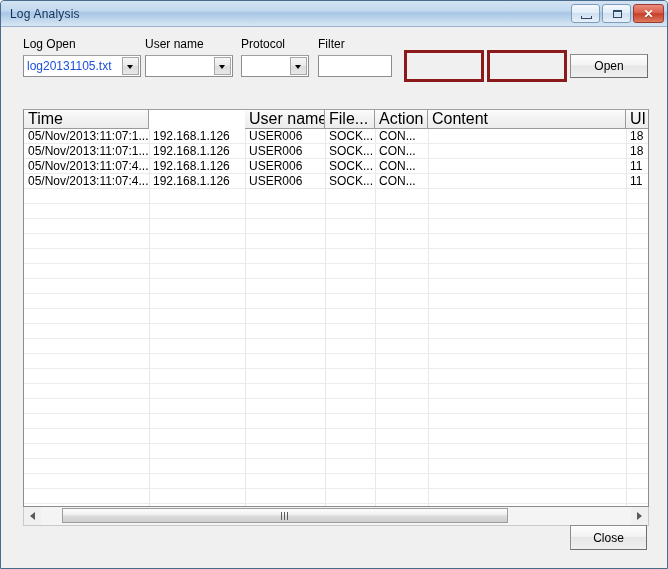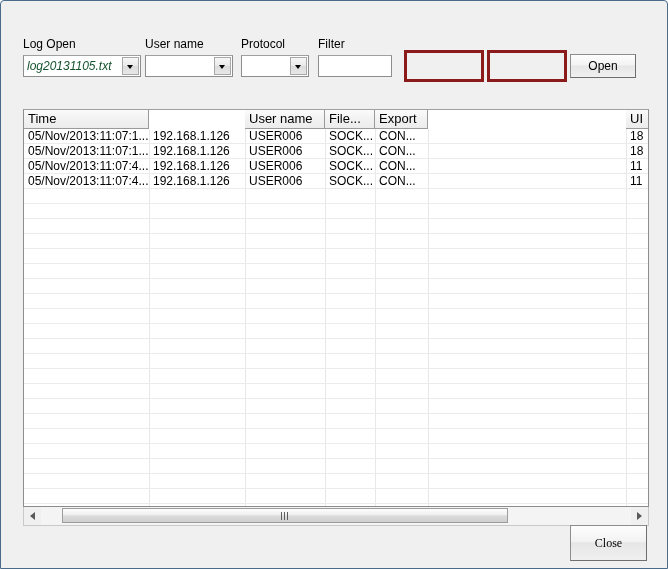--- a/index.html
+++ b/index.html
@@ -108,24 +108,23 @@
     height: 22px;
     box-sizing: border-box;
     background: #ffffff;
     border: 1px solid #8d8d8d;
     border-top-color: #a0a0a0;
   }
   .combo .combo-text {
     position: absolute;
     left: 3px; top: 3px;
     font-size: 12px;
-    color: #14532d;
+    color: #1d4ed8;
     white-space: nowrap;
     overflow: hidden;
-    font-style: italic;
   }
   .combo .combo-arrow {
     position: absolute;
     right: 1px; top: 1px;
     width: 17px; height: 18px;
     box-sizing: border-box;
     background: linear-gradient(to bottom, #f6f6f6 0%, #eaeaea 48%, #dcdcdc 52%, #e8e8e8 100%);
     border: 1px solid #a8a8a8;
   }
   .combo .combo-arrow::after {
@@ -190,21 +189,21 @@
     width: 100%;
   }
   .hcell {
     position: absolute;
     top: 0;
     height: 19px;
     box-sizing: border-box;
     background: linear-gradient(to bottom, #fbfbfb 0%, #f2f2f2 50%, #ececec 100%);
     border-right: 1px solid #9a9a9a;
     border-bottom: 1px solid #9a9a9a;
-    font-size: 13px;
+    font-size: 16px;
     color: #000000;
     padding-left: 4px;
     line-height: 18px;
     white-space: nowrap;
     overflow: hidden;
   }
   #grid {
     position: absolute;
     left: 0; top: 19px;
     width: 100%;
@@ -299,29 +298,43 @@
         #5d5d5d 0 1px, transparent 1px 3px,
         #5d5d5d 3px 4px, transparent 4px 6px,
         #5d5d5d 6px 7px, transparent 7px 8px);
   }
 
   
   #close-button {
     position: absolute;
     left: 568px; top: 498px;
     width: 77px;
-    height: 36px;
-    font-family: Liberation Serif, serif;
+    height: 25px;
   }
 </style>
 </head>
 <body>
 
 <div id="window">
 
+  <div id="titlebar">
+    <div id="title-text">Log Analysis</div>
+
+    <div class="winbtn" id="btn-min">
+      <div id="min-glyph"></div>
+    </div>
+
+    <div class="winbtn" id="btn-max">
+      <div id="max-glyph"></div>
+    </div>
+
+    <div class="winbtn" id="btn-close">
+      <div id="btn-close-glyph">✕</div>
+    </div>
+  </div>
 
   <div id="client">
 
     <div class="field-label" style="left:21px; top:10px;">Log Open</div>
     <div class="field-label" style="left:143px; top:10px;">User name</div>
     <div class="field-label" style="left:239px; top:10px;">Protocol</div>
     <div class="field-label" style="left:316px; top:10px;">Filter</div>
 
     <div class="combo" style="left:21px; top:28px; width:118px;">
       <div class="combo-text" style="width:95px;">log20131105.txt</div>
@@ -337,29 +350,30 @@
       <div class="combo-text" style="width:46px;"></div>
       <div class="combo-arrow"></div>
     </div>
 
     <div class="textbox" style="left:316px; top:28px; width:74px;" title=""></div>
 
     <div class="redbox" style="left:402px; top:23px; width:80px; height:32px;"></div>
 
     <div class="redbox" style="left:485px; top:23px; width:80px; height:32px;"></div>
 
-    <div class="pushbtn" style="left:568px; top:27px; width:66px; height:24px;">Open</div>
+    <div class="pushbtn" style="left:568px; top:27px; width:78px; height:24px;">Open</div>
 
     <div id="listview">
       <div id="lv-inner">
         <div id="header-row">
             <div class="hcell" style="left: 0px; width: 125px;">Time</div>
             <div class="hcell" style="left: 221px; width: 80px;">User name</div>
             <div class="hcell" style="left: 301px; width: 50px;">File...</div>
-            <div class="hcell" style="left: 351px; width: 53px;">Export</div>
+            <div class="hcell" style="left: 351px; width: 53px;">Action</div>
+            <div class="hcell" style="left: 404px; width: 198px;">Content</div>
             <div class="hcell" style="left: 602px; width: 40px;">UI</div>
           </div>
         <div id="grid">
             <div class="gridline-v" style="left: 125px;"></div>
             <div class="gridline-v" style="left: 221px;"></div>
             <div class="gridline-v" style="left: 301px;"></div>
             <div class="gridline-v" style="left: 351px;"></div>
             <div class="gridline-v" style="left: 404px;"></div>
             <div class="gridline-v" style="left: 602px;"></div>
             <div class="gridrow" style="top: 0px;">

